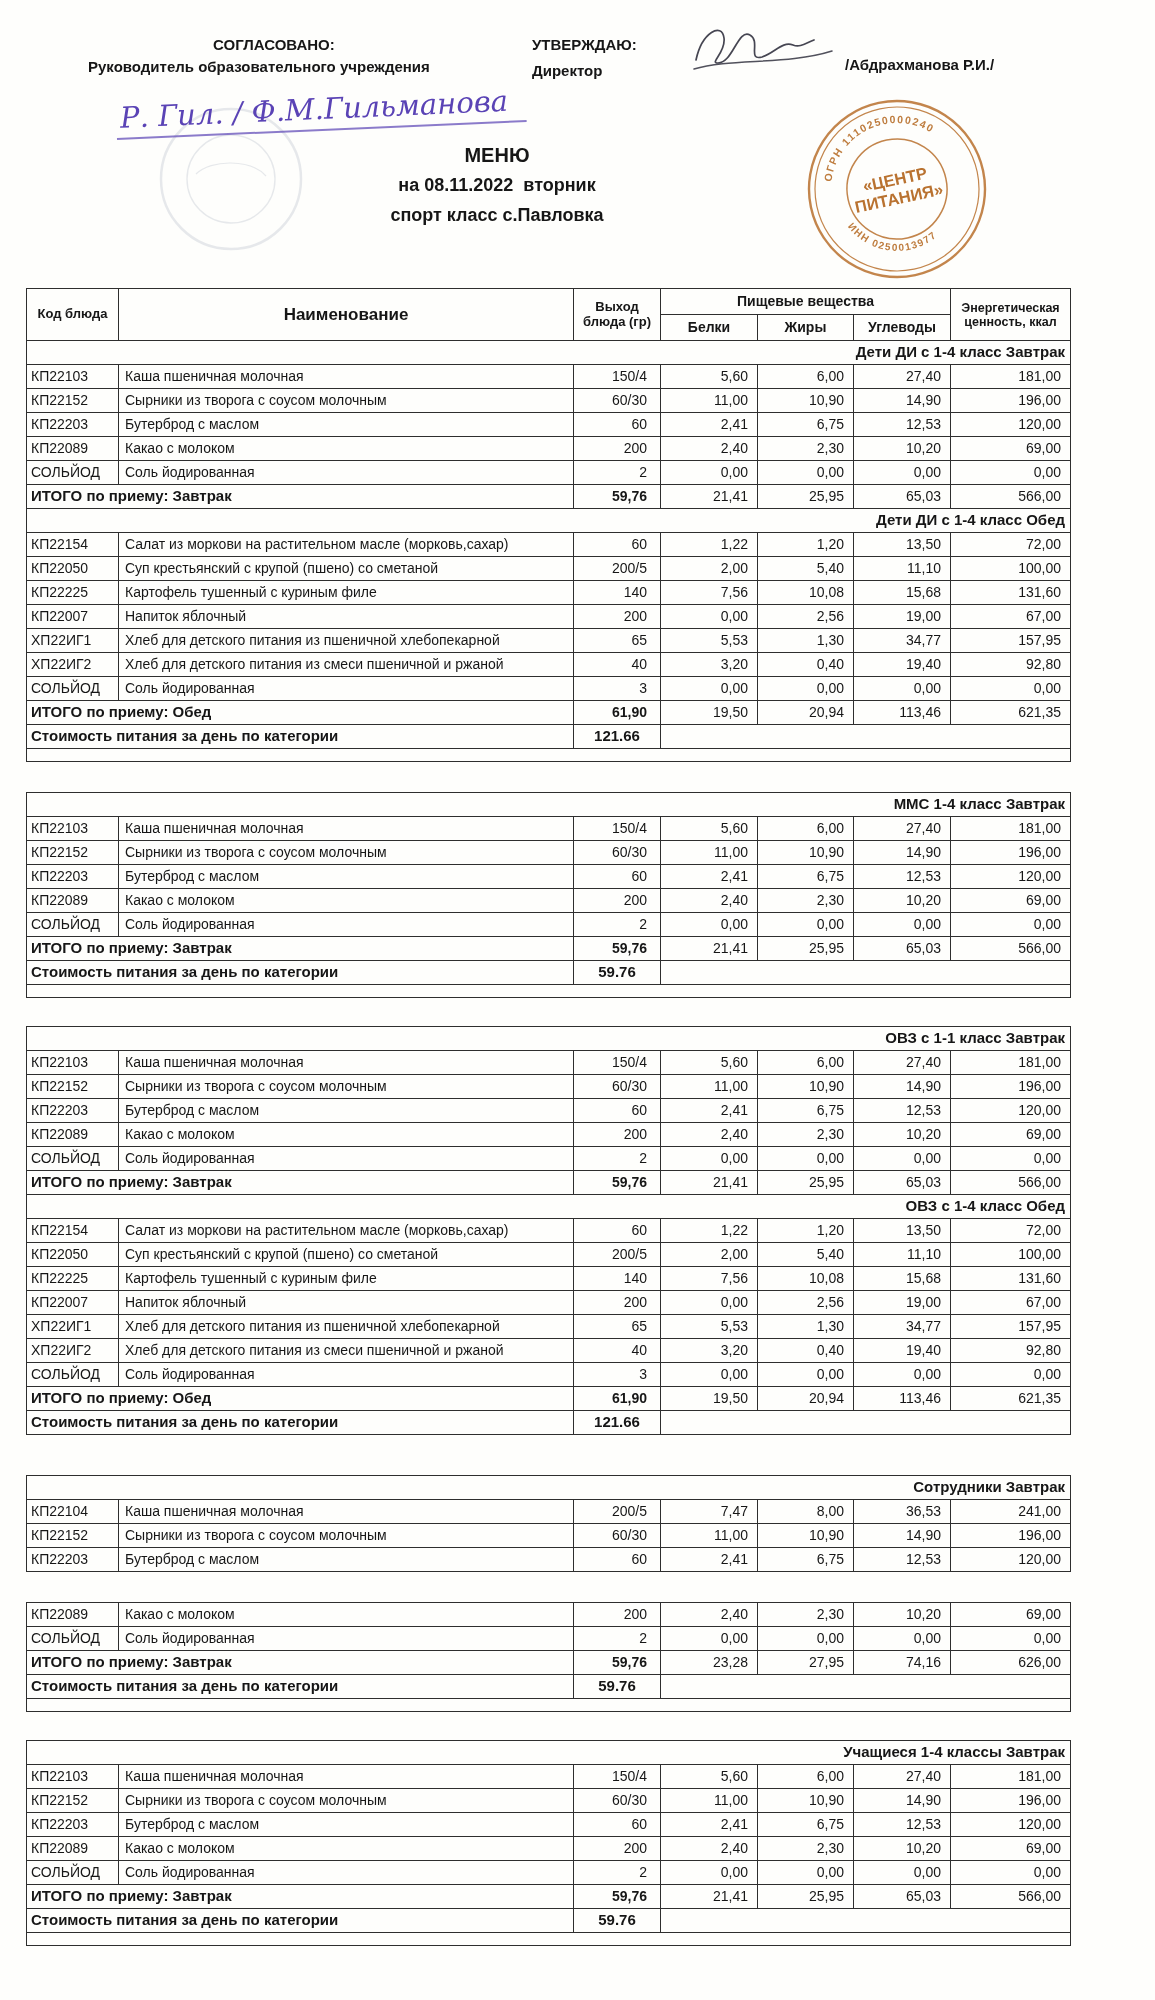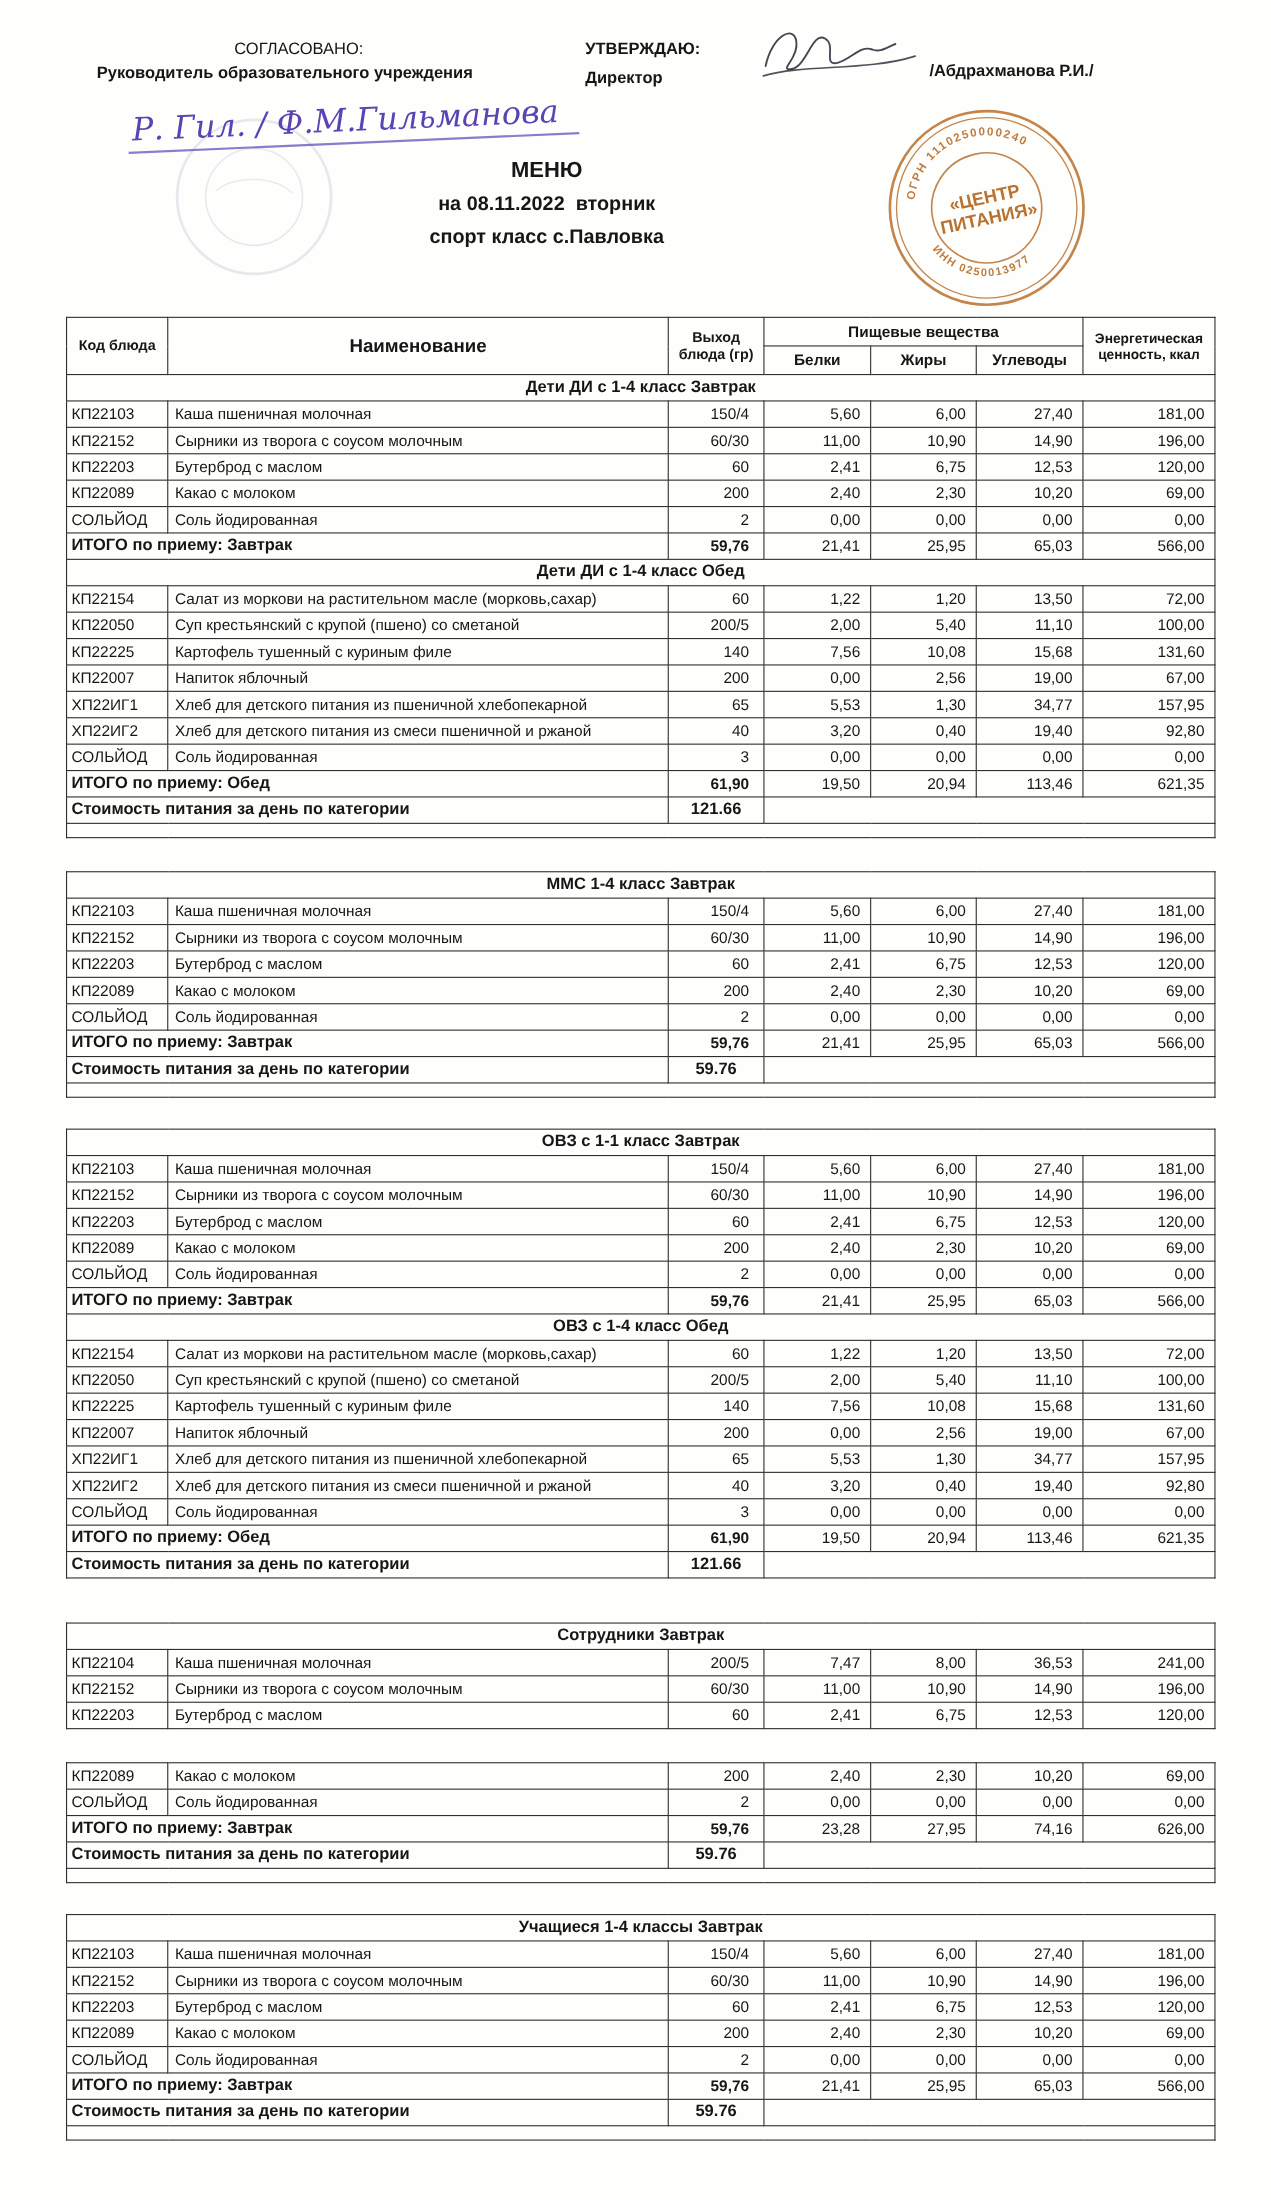--- a/index.html
+++ b/index.html
@@ -3,21 +3,21 @@
 <meta charset="utf-8">
 <style>
   * { box-sizing: border-box; }
   html, body { margin: 0; padding: 0; }
   body { width: 1155px; height: 2000px; background: #ffffff; font-family: "Liberation Sans", sans-serif; color: #161616; }
   .sheet { position: relative; width: 1155px; height: 2000px; background: #fefefc; overflow: hidden; }
   .abs { position: absolute; }
   .b { font-weight: bold; }
 
   
-  .hdr-agreed       { left: 213px; top: 36px;  font-size: 15px; font-weight: normal; }
+  .hdr-agreed       { left: 213px; top: 36px;  font-size: 15px; font-weight: bold; }
   .hdr-agreed-role  { left: 88px;  top: 58px;  font-size: 15px; font-weight: bold; }
   .hdr-approved     { left: 532px; top: 36px;  font-size: 15px; font-weight: bold; }
   .hdr-approved-role{ left: 532px; top: 62px;  font-size: 15px; font-weight: bold; }
   .approver-name    { left: 845px; top: 56px;  font-size: 15px; font-weight: bold; }
 
   .sig-director { left: 688px; top: 16px; }
   .sig-left {
     left: 116px; top: 92px; font-family: "DejaVu Serif", serif; font-style: italic;
     font-size: 29px; color: #5a43b5; transform: rotate(-2.5deg);
     border-bottom: 2px solid rgba(90, 67, 181, .7); padding: 0 18px 3px 4px; white-space: nowrap;
@@ -26,32 +26,32 @@
   .title-block { left: 277px; top: 140px; width: 440px; text-align: center; }
   .menu-title { font-size: 20px; font-weight: bold; line-height: 30px; }
   .menu-date  { font-size: 18px; font-weight: bold; line-height: 30px; white-space: pre; }
   .menu-class { font-size: 18px; font-weight: bold; line-height: 30px; }
 
   .stamp { left: 804px; top: 96px; }
   .faint-stamp { left: 156px; top: 104px; opacity: .18; }
 
   
   .tables-area { position: absolute; left: 0; top: 288px; width: 1155px; }
-  .menu-table { border-collapse: collapse; table-layout: fixed; margin-left: 60px; }
+  .menu-table { border-collapse: collapse; table-layout: fixed; margin-left: 26px; }
   .menu-table th, .menu-table td {
     border: 1px solid #2e2e2e; padding: 0 5px; font-size: 14px; height: 24px;
     line-height: 1.12; overflow: hidden; white-space: nowrap; background: #fefefc;
   }
   .menu-table thead th { text-align: center; font-weight: bold; white-space: normal; padding: 2px 3px; height: 26px; vertical-align: middle; }
   th.hdr-name   { font-size: 17px; }
   th.hdr-small  { font-size: 13px; }
   th.hdr-nutr   { font-size: 14px; }
   th.hdr-energy { font-size: 12.5px; }
   th.hdr-sub    { font-size: 14px; }
-  th.section-title { text-align: center; font-size: 15px; font-weight: bold; }
+  th.section-title { text-align: right; font-size: 15px; font-weight: bold; }
   td.c-code { padding-left: 4px; }
   td.c-name { padding-left: 6px; }
   td.num { text-align: right; padding-right: 9px; }
   td.out { padding-right: 13px; }
   td.total-label { font-weight: bold; padding-left: 4px; font-size: 15px; }
   td.cost-value { font-weight: bold; text-align: center; font-size: 15px; }
   td.empty-row { height: 13px; padding: 0; }
   .tbl-gap { width: 100%; }
 </style>
 </head>

